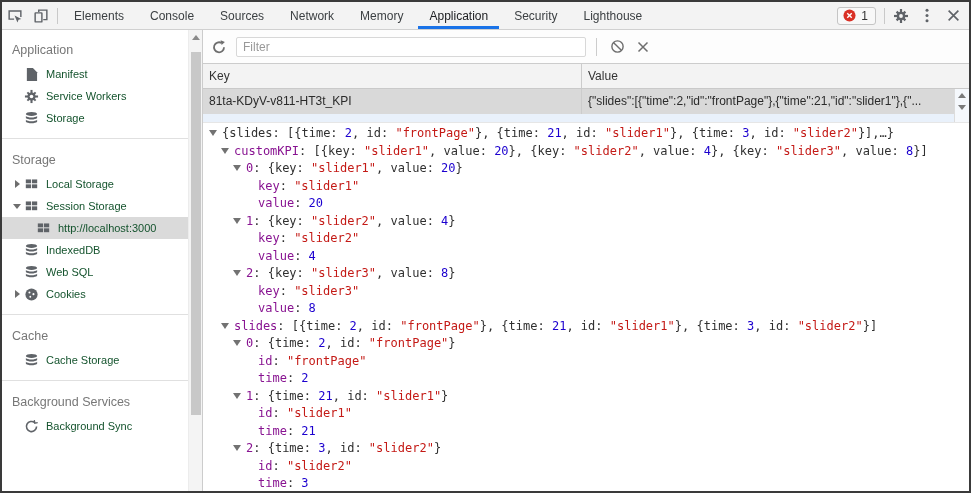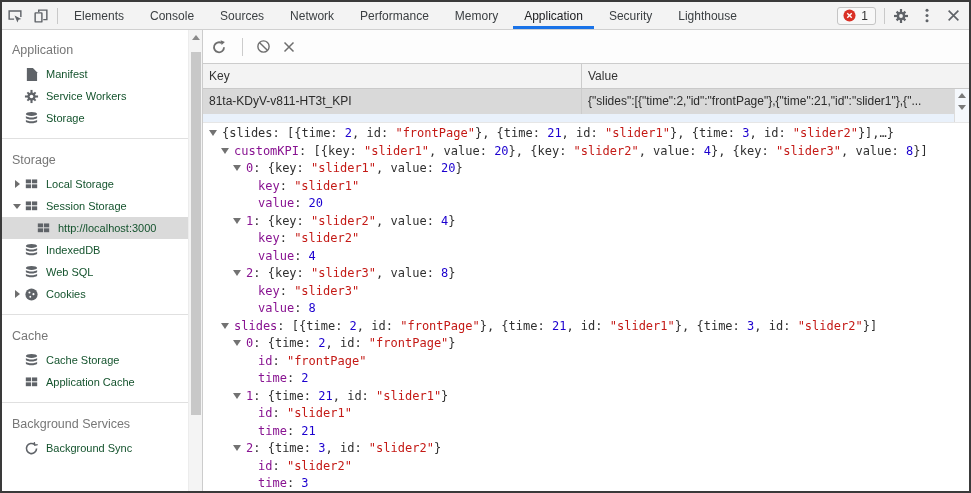--- a/index.html
+++ b/index.html
@@ -83,21 +83,20 @@
           <path d="M7.5 5.5v-2h9v10.5h-4"></path>
           <rect x="3.5" y="6.5" width="7.5" height="10" rx="0.5"></rect>
         </svg>
       </div>
     <div class="tsep"></div>
     <div class="tabs" id="tabs">
         <div class="tab">Elements</div>
         <div class="tab">Console</div>
         <div class="tab">Sources</div>
         <div class="tab">Network</div>
-        <div class="tab">Performance</div>
         <div class="tab">Memory</div>
         <div class="tab active">Application</div>
         <div class="tab">Security</div>
         <div class="tab">Lighthouse</div>
       </div>
     <div class="rightgrp">
       <div class="badge">
         <span style="display:flex">
             <svg width="13" height="13" viewBox="0 0 14 14">
               <circle cx="7" cy="7" r="6.5" fill="#d93025"></circle>
@@ -256,32 +255,20 @@
             <span class="exp"></span>
             <span class="icn">
               <svg width="15" height="15" viewBox="0 0 16 16" fill="#5f6368">
                 <ellipse cx="8" cy="3.1" rx="6" ry="2.1"></ellipse>
                 <path d="M2 5.3c1 1 3.3 1.6 6 1.6s5-.6 6-1.6v2.1c-1 1-3.3 1.6-6 1.6S3 8.4 2 7.4z"></path>
                 <path d="M2 9.4c1 1 3.3 1.6 6 1.6s5-.6 6-1.6v2.1c-1 1-3.3 1.6-6 1.6S3 12.5 2 11.5z"></path>
               </svg>
             </span>
             <span>Cache Storage</span>
           </div>
-          <div class="sb-item">
-            <span class="exp"></span>
-            <span class="icn">
-              <svg width="15" height="14" viewBox="0 0 16 16" fill="#5f6368">
-                <rect x="1.5" y="2.8" width="6" height="4.4"></rect>
-                <rect x="8.5" y="2.8" width="6" height="4.4"></rect>
-                <rect x="1.5" y="8.4" width="6" height="4.4"></rect>
-                <rect x="8.5" y="8.4" width="6" height="4.4"></rect>
-              </svg>
-            </span>
-            <span>Application Cache</span>
-          </div>
           <div class="sb-sep"></div>
           <div class="sb-header">Background Services</div>
           <div class="sb-item">
             <span class="exp"></span>
             <span class="icn">
               <svg width="15" height="15" viewBox="0 0 16 16" fill="none" stroke="#5f6368" stroke-width="1.7">
                 <path d="M13.4 8a5.4 5.4 0 1 1-1.9-4.1"></path>
                 <path d="M11 1.3l.5 3.1 3.1-.5" stroke-width="1.4"></path>
               </svg>
             </span>
@@ -295,20 +282,21 @@
     </div>
 
     <div class="main">
       <div class="toolbar">
         <div class="tbtn" style="margin-left:3px">
             <svg width="16" height="16" viewBox="0 0 16 16">
               <path d="M13 8.2A5 5 0 1 1 10.6 4" fill="none" stroke="#6e6e6e" stroke-width="1.8"></path>
               <path d="M9.6 1.2l4.3 1.9-3.3 3z" fill="#6e6e6e"></path>
             </svg>
           </div>
+        <input class="filter" placeholder="Filter" style="">
         <div class="vsep"></div>
         <div class="tbtn">
             <svg width="15" height="15" viewBox="0 0 16 16" fill="none" stroke="#6e6e6e" stroke-width="1.5">
               <circle cx="8" cy="8" r="6"></circle>
               <path d="M3.9 3.9l8.2 8.2"></path>
             </svg>
           </div>
         <div class="tbtn">
             <svg width="12" height="12" viewBox="0 0 12 12" stroke="#6e6e6e" stroke-width="1.5">
               <path d="M1.5 1.5l9 9M10.5 1.5l-9 9"></path>

